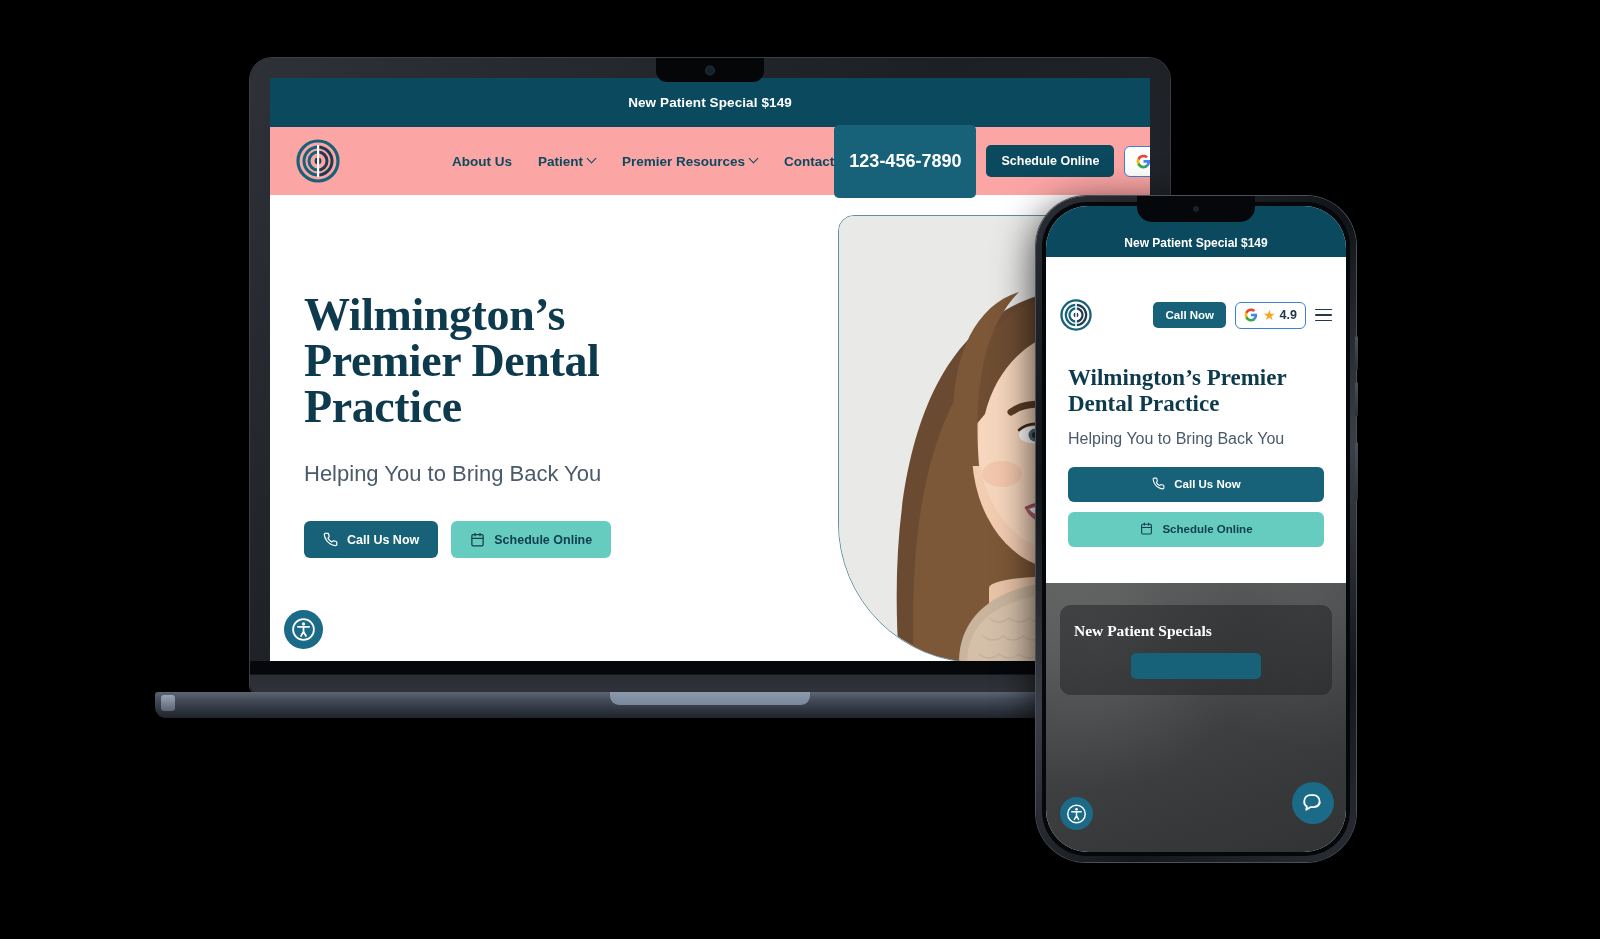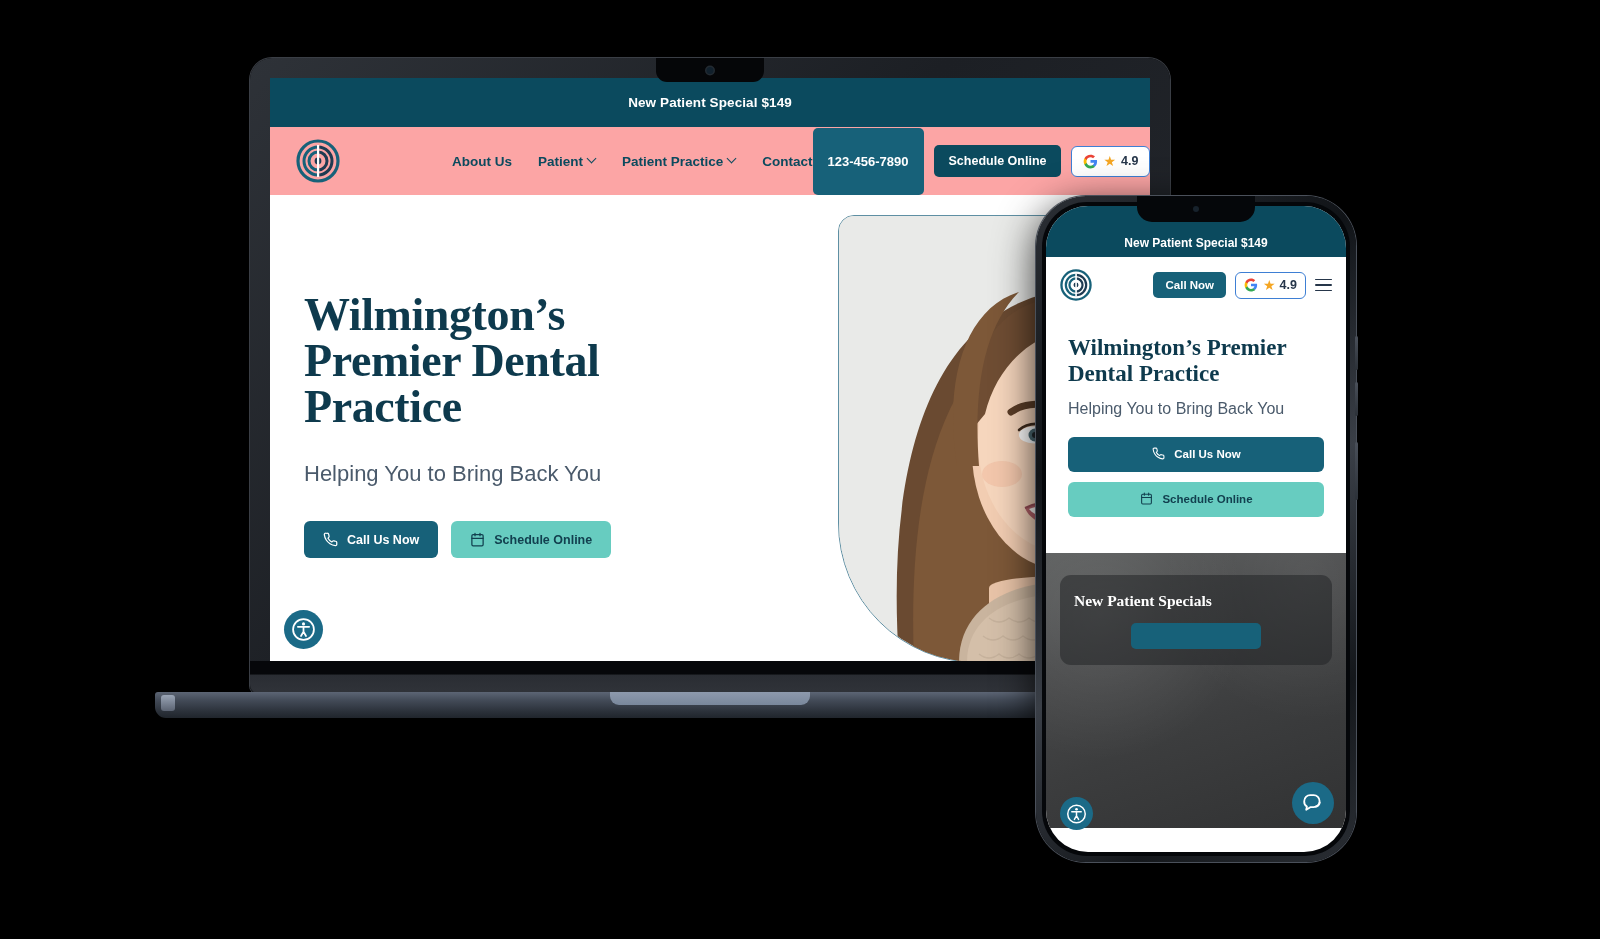--- a/index.html
+++ b/index.html
@@ -97,21 +97,21 @@
     white-space: nowrap;
   }
   .chev { width:8px; height:8px; display:inline-block; position:relative; top:-2px;}
   .chev:before{
     content:""; position:absolute; left:0; top:0;
     width:6px;height:6px;border-right:1.6px solid #0b4a5e;border-bottom:1.6px solid #0b4a5e;
     transform: rotate(45deg);
   }
   .nav-actions { margin-left:auto; display:flex; align-items:center; gap:10px; }
   .btn-phone {
-    background:#176179; color:#fff; font-size:13px; font-weight:700;
+    background:#176179; color:#fff; font-size:18px; font-weight:700;
     padding:26px 15px; border-radius:5px; border:none; white-space:nowrap;
   }
   .btn-sched-nav {
     background:#0b4a5e; color:#fff; font-size:12.5px; font-weight:700;
     padding:9px 15px; border-radius:5px; border:none; white-space:nowrap;
   }
   .google-badge {
     display:flex; align-items:center; gap:5px;
     border:1.4px solid #3e7fd4; border-radius:6px;
     background:#fff; padding:7px 11px;
@@ -201,21 +201,21 @@
     background: linear-gradient(180deg,#4a505a,#2c3138);
   }
 
   .m-promo {
     height:44px; background:#0b4a5e; color:#fff;
     display:flex; align-items:flex-end; justify-content:center;
     padding-bottom:7px; font-size:12px; font-weight:600;
   }
   .m-nav {
     height:56px; background:#fff;
-    display:flex; align-items:center; padding:0 14px; gap:9px;
+    display:flex; align-items:center; padding:0 14px; gap:9px;margin-top:30px;
   }
   .m-logo { width:32px; height:32px; flex:none; }
   .m-callnow {
     margin-left:auto;
     background:#176179; color:#fff; font-size:11.5px; font-weight:700;
     padding:7px 12px; border-radius:5px; border:none; white-space:nowrap;
   }
   .m-google {
     display:flex; align-items:center; gap:4px;
     border:1.3px solid #3e7fd4; border-radius:6px; background:#fff;
@@ -326,21 +326,21 @@
 
           <nav class="nav-links">
             <a href="#">
               <span>About Us</span>
             </a>
             <a href="#">
               <span>Patient</span>
               <span class="chev"></span>
             </a>
             <a href="#">
-              <span>Patient Practice</span>
+              <span>Premier Resources</span>
               <span class="chev"></span>
             </a>
             <a href="#">
               <span>Contact</span>
             </a>
           </nav>
 
           <div class="nav-actions">
             <button class="btn-phone">123-456-7890</button>
             <button class="btn-sched-nav">Schedule Online</button>

